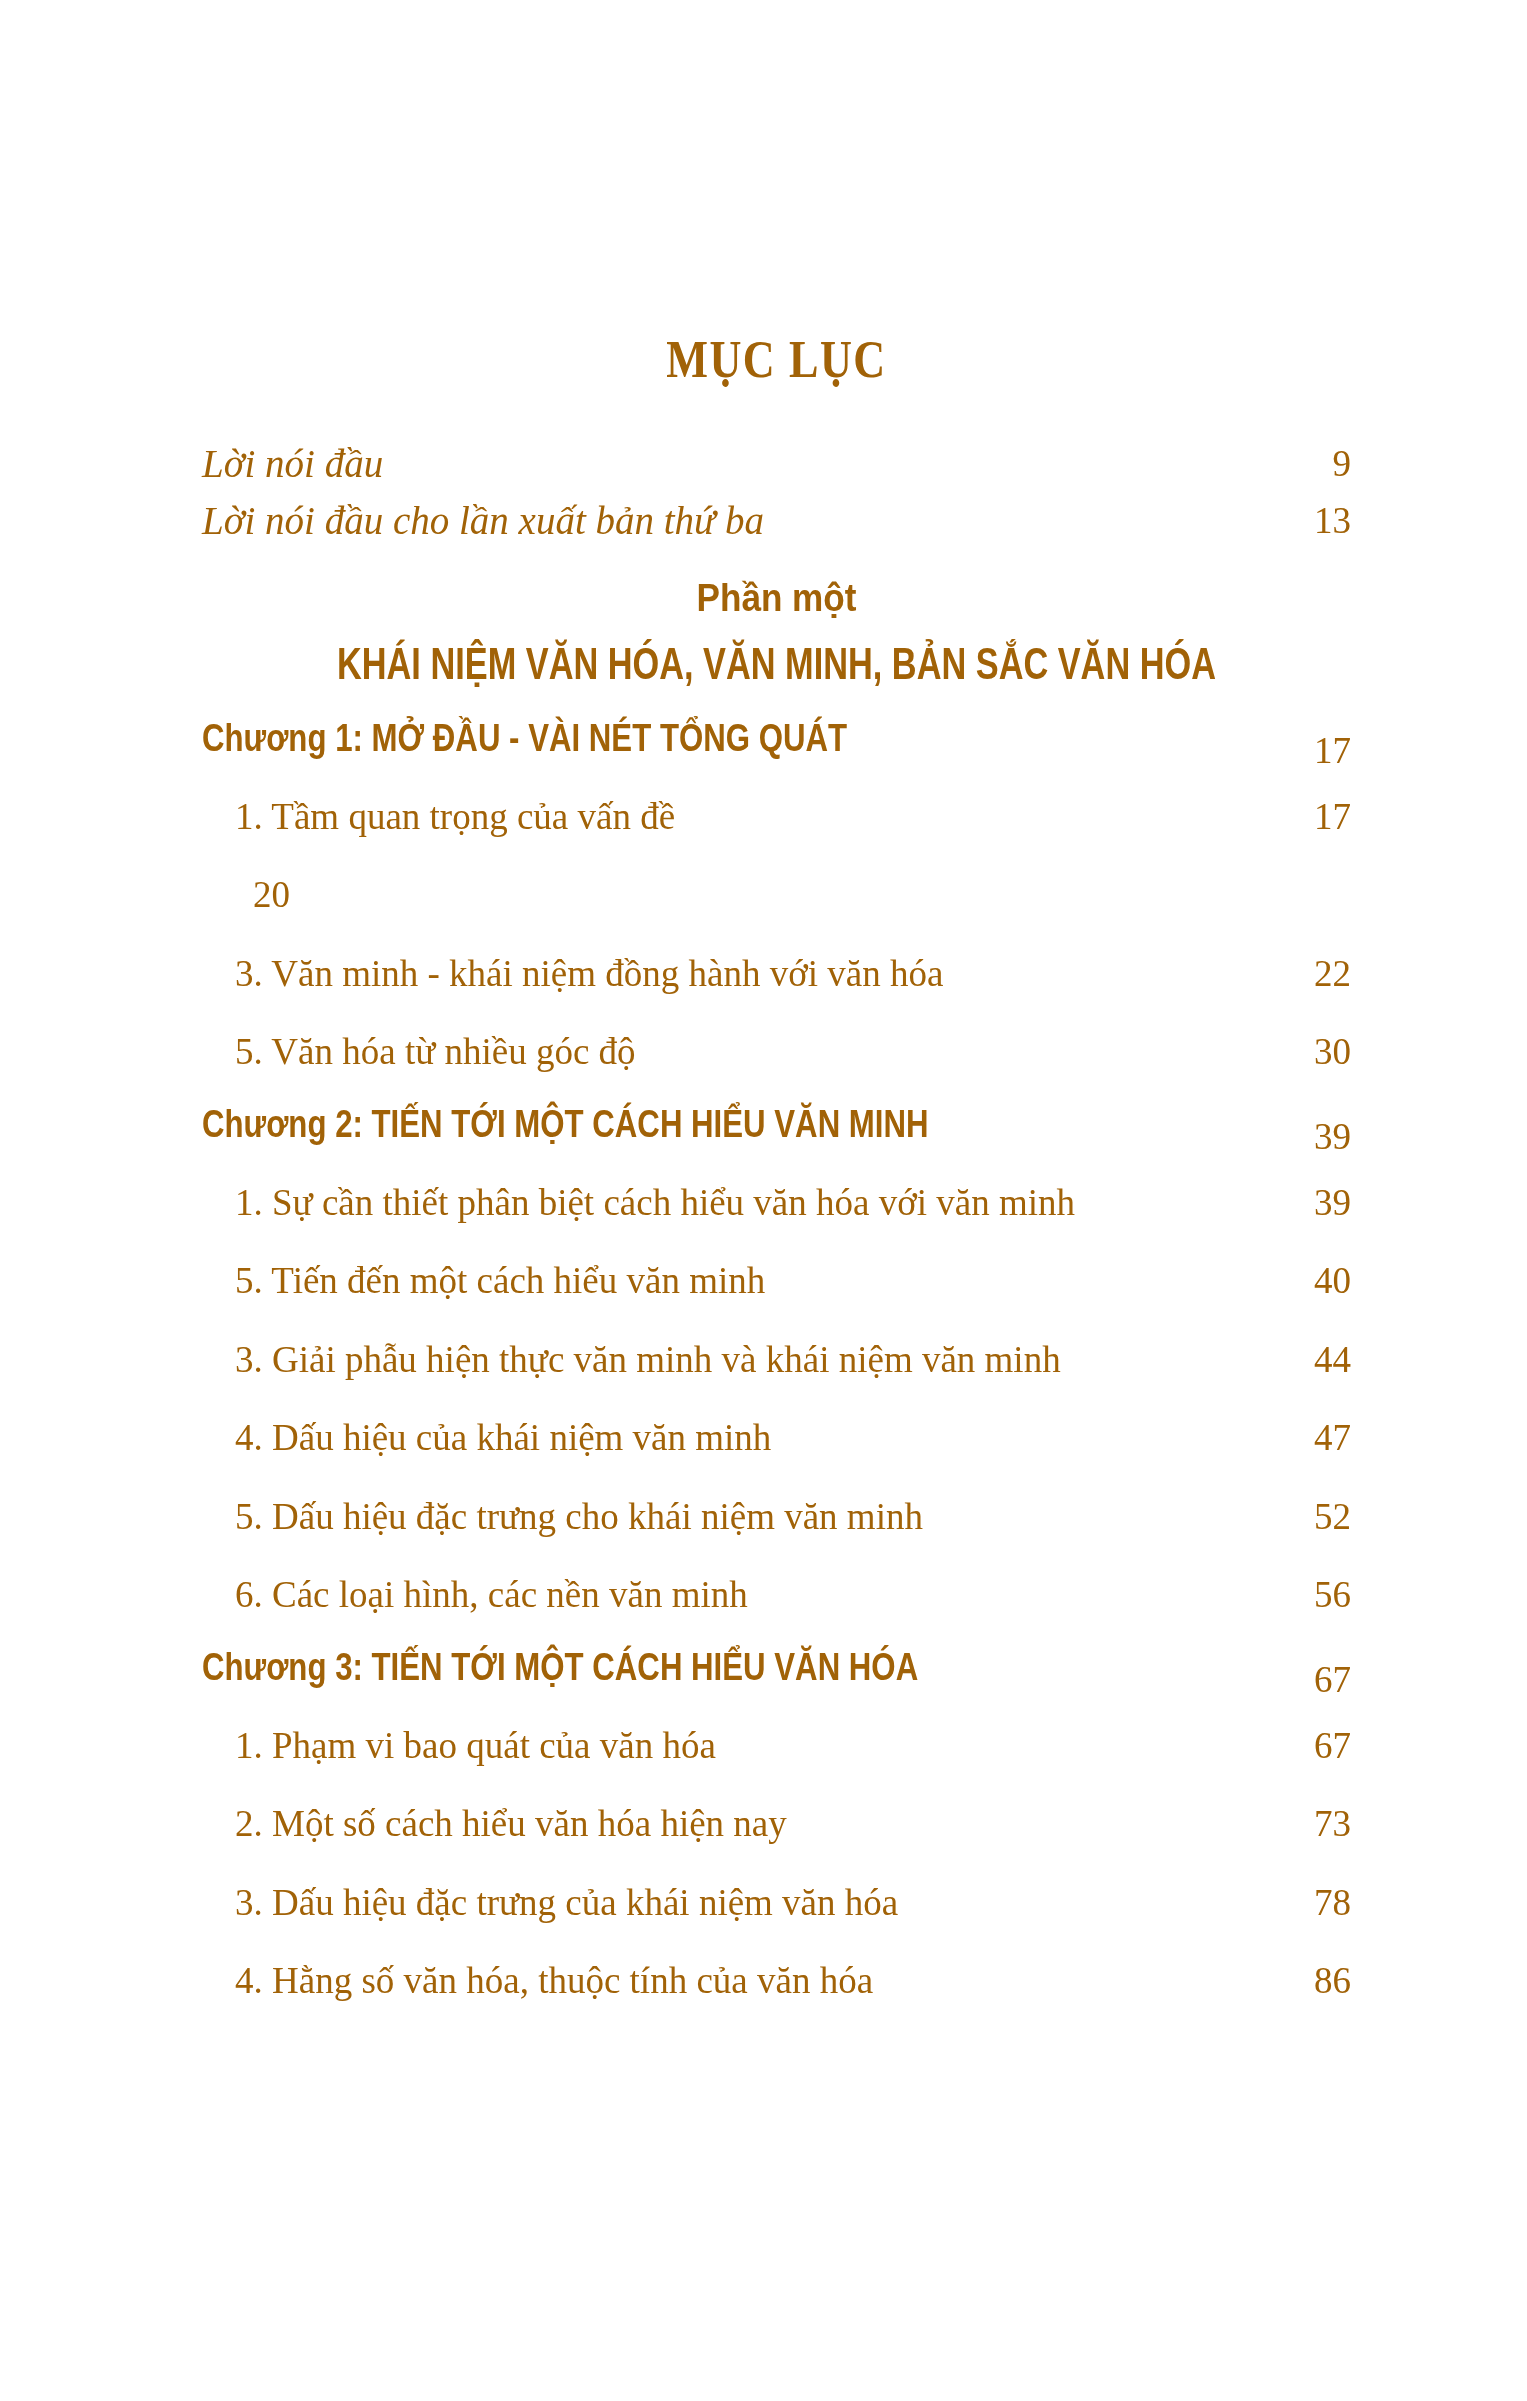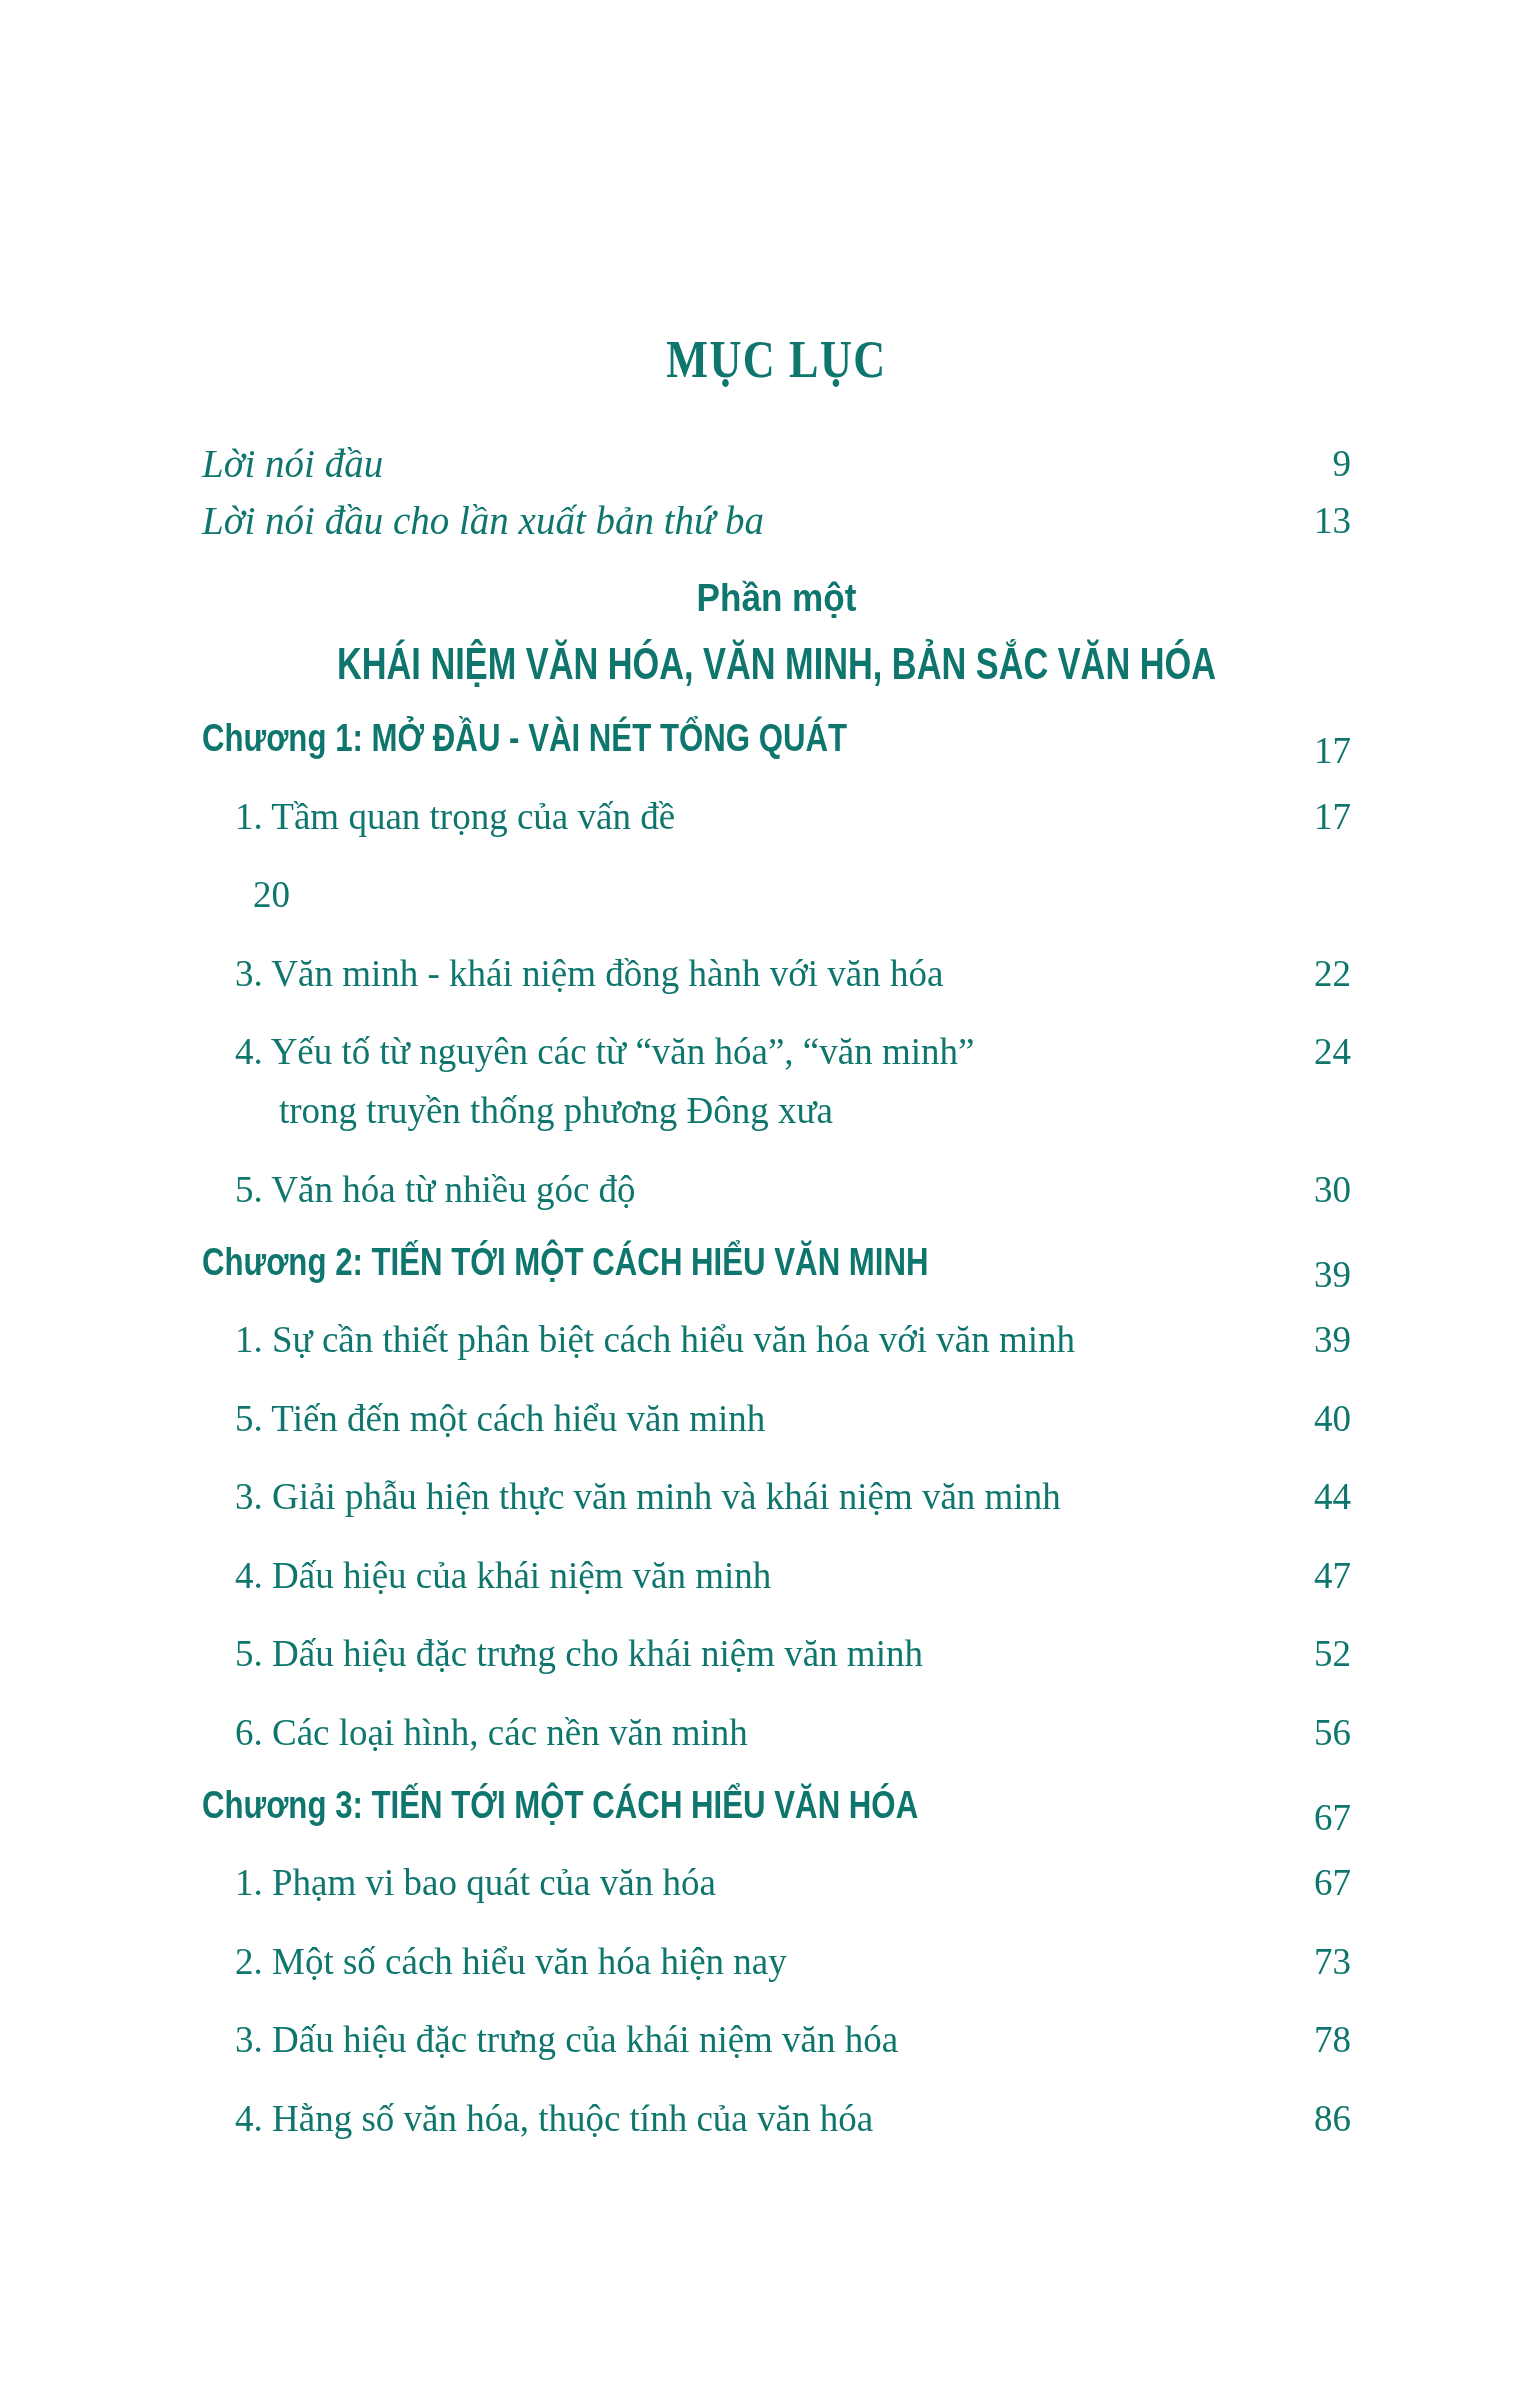--- a/index.html
+++ b/index.html
@@ -6,21 +6,21 @@
     margin: 0;
     padding: 0;
     background: #ffffff;
   }
   .page {
     position: relative;
     width: 1528px;
     height: 2401px;
     margin: 0 auto;
     background: #ffffff;
-    color: #0f766e;
+    color: #a16207;
     font-family: "Liberation Serif", serif;
     box-sizing: border-box;
     padding: 0 177px 0 202px;
     overflow: hidden;
   }
   .title {
     margin: 331px 0 0 0;
     text-align: center;
     font-size: 52px;
     line-height: 57px;
@@ -131,27 +131,20 @@
     <div class="page-num">20</div>
   </div>
 
   <div class="row item">
     <div class="label">
       <span class="l1">3. Văn minh - khái niệm đồng hành với văn hóa</span>
     </div>
     <div class="page-num">22</div>
   </div>
 
-  <div class="row item">
-    <div class="label">
-      <span class="l1">4. Yếu tố từ nguyên các từ “văn hóa”, “văn minh”</span>
-    <span class="l2">trong truyền thống phương Đông xưa</span>
-        </div>
-    <div class="page-num">24</div>
-  </div>
 
   <div class="row item">
     <div class="label">
       <span class="l1">5. Văn hóa từ nhiều góc độ</span>
     </div>
     <div class="page-num">30</div>
   </div>
 
   <div class="row chapter">
     <div class="label">Chương 2: TIẾN TỚI MỘT CÁCH HIỂU VĂN MINH</div>

